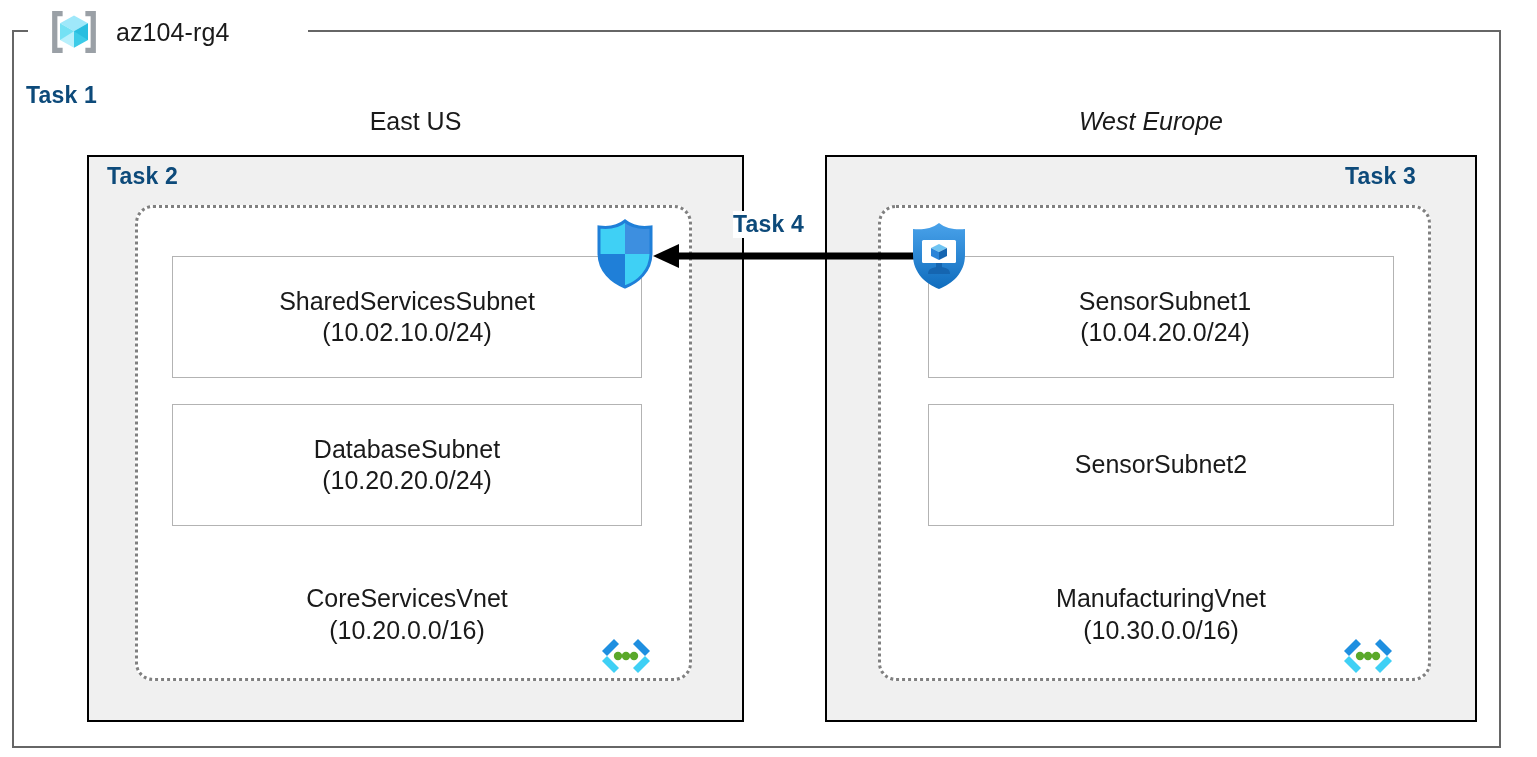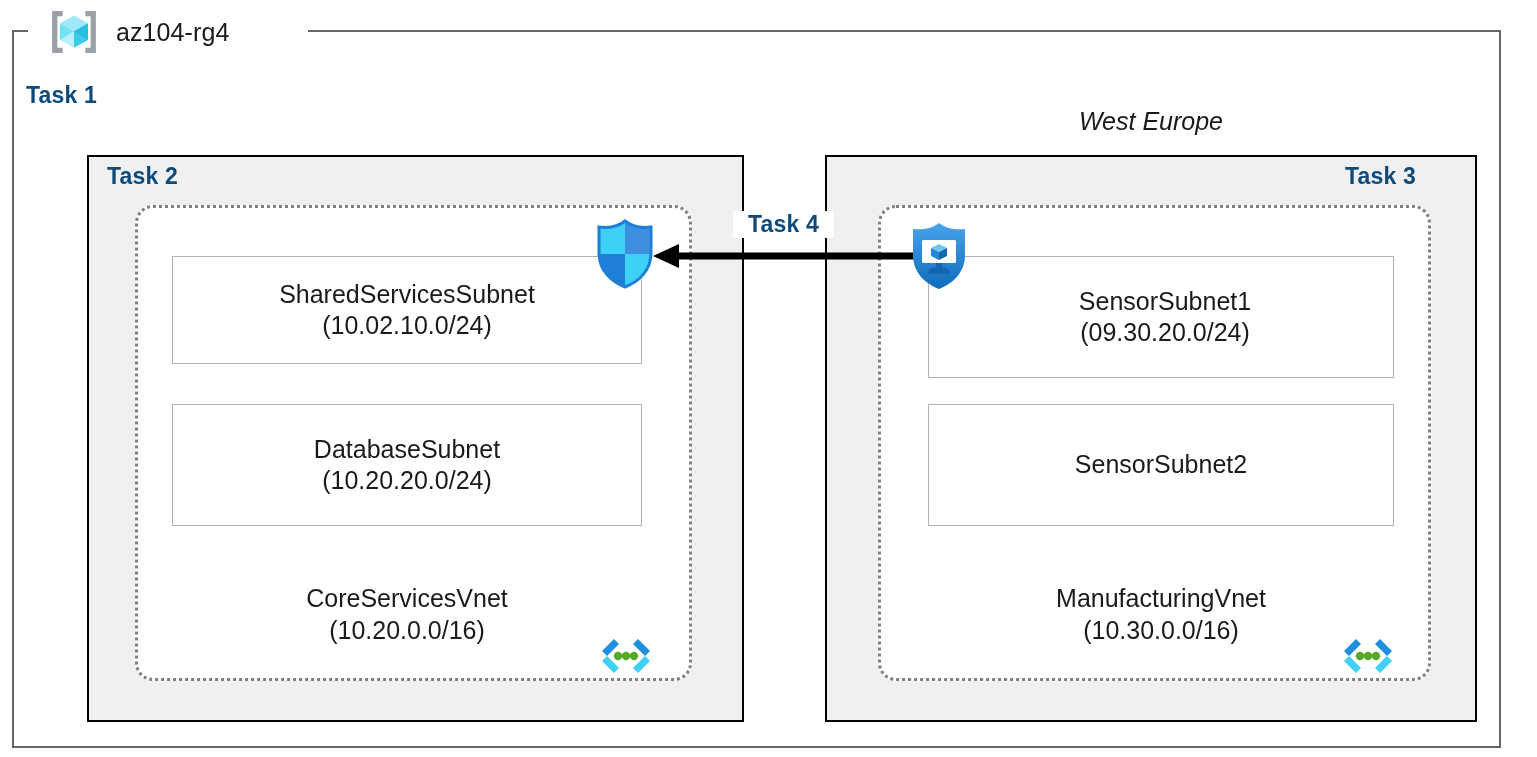--- a/index.html
+++ b/index.html
@@ -67,21 +67,21 @@
     color: #0d4a7a;
     white-space: nowrap;
     letter-spacing: 0.2px;
   }
   #task1-label { left: 26px; top: 82px; }
   #task2-label { left: 107px; top: 163px; }
   #task3-label { left: 1345px; top: 163px; }
   #task4-label {
     left: 733px; top: 211px;
     background: #ffffff;
-    padding: 0 15px;
+    padding: 0 0;
     z-index: 12;
   }
 
   
   .region-caption {
     position: absolute;
     font-size: 25px;
     color: #1a1a1a;
     white-space: nowrap;
     text-align: center;
@@ -120,21 +120,21 @@
     flex-direction: column;
     align-items: center;
     justify-content: center;
     line-height: 1.26;
   }
   .subnet-name, .subnet-cidr {
     font-size: 25px;
     color: #1a1a1a;
     white-space: nowrap;
   }
-  #subnet-shared   { left: 172px; top: 256px; width: 470px; height: 108px; }
+  #subnet-shared   { left: 172px; top: 256px; width: 470px; height: 122px; }
   #subnet-database { left: 172px; top: 404px; width: 470px; height: 122px; }
   #subnet-sensor1  { left: 928px; top: 256px; width: 466px; height: 122px; padding-left: 8px; }
   #subnet-sensor2  { left: 928px; top: 404px; width: 466px; height: 122px; }
 
   
   .vnet-caption {
     position: absolute;
     text-align: center;
     line-height: 1.26;
   }
@@ -198,20 +198,21 @@
       <path d="M48 22 L48 41 L32 50 L32 31 Z" fill="#3ccbe8"></path>
 
       <path d="M16 22 L32 31 L16 41 Z" fill="#5fdcf2" opacity="0.75"></path>
       <path d="M48 22 L32 31 L48 41 Z" fill="#18b4d8" opacity="0.55"></path>
     </svg>
     <span class="rg-title-text">az104-rg4</span>
   </div>
 
   <div class="task-label" id="task1-label">Task 1</div>
 
+  <div class="region-caption" id="region-eastus">East US</div>
   <div class="region-caption" id="region-westeurope">West Europe</div>
 
   <div class="region-box" id="region-box-left"></div>
   <div class="task-label" id="task2-label">Task 2</div>
 
   <div class="vnet-box" id="vnet-left"></div>
 
   <div class="subnet-box" id="subnet-shared">
     <span class="subnet-name">SharedServicesSubnet</span>
     <span class="subnet-cidr">(10.02.10.0/24)</span>
@@ -242,21 +243,21 @@
     <circle cx="36" cy="21" r="4.2" fill="#5aa82a"></circle>
   </svg>
 
   <div class="region-box" id="region-box-right"></div>
   <div class="task-label" id="task3-label">Task 3</div>
 
   <div class="vnet-box" id="vnet-right"></div>
 
   <div class="subnet-box" id="subnet-sensor1">
     <span class="subnet-name">SensorSubnet1</span>
-    <span class="subnet-cidr">(09.30.20.0/24)</span>
+    <span class="subnet-cidr">(10.04.20.0/24)</span>
   </div>
 
   <div class="subnet-box" id="subnet-sensor2">
     <span class="subnet-name">SensorSubnet2</span>
   </div>
 
   <div class="vnet-caption" id="vnet-caption-right">
     <span class="vnet-name">ManufacturingVnet</span>
     <span class="vnet-cidr">(10.30.0.0/16)</span>
   </div>

